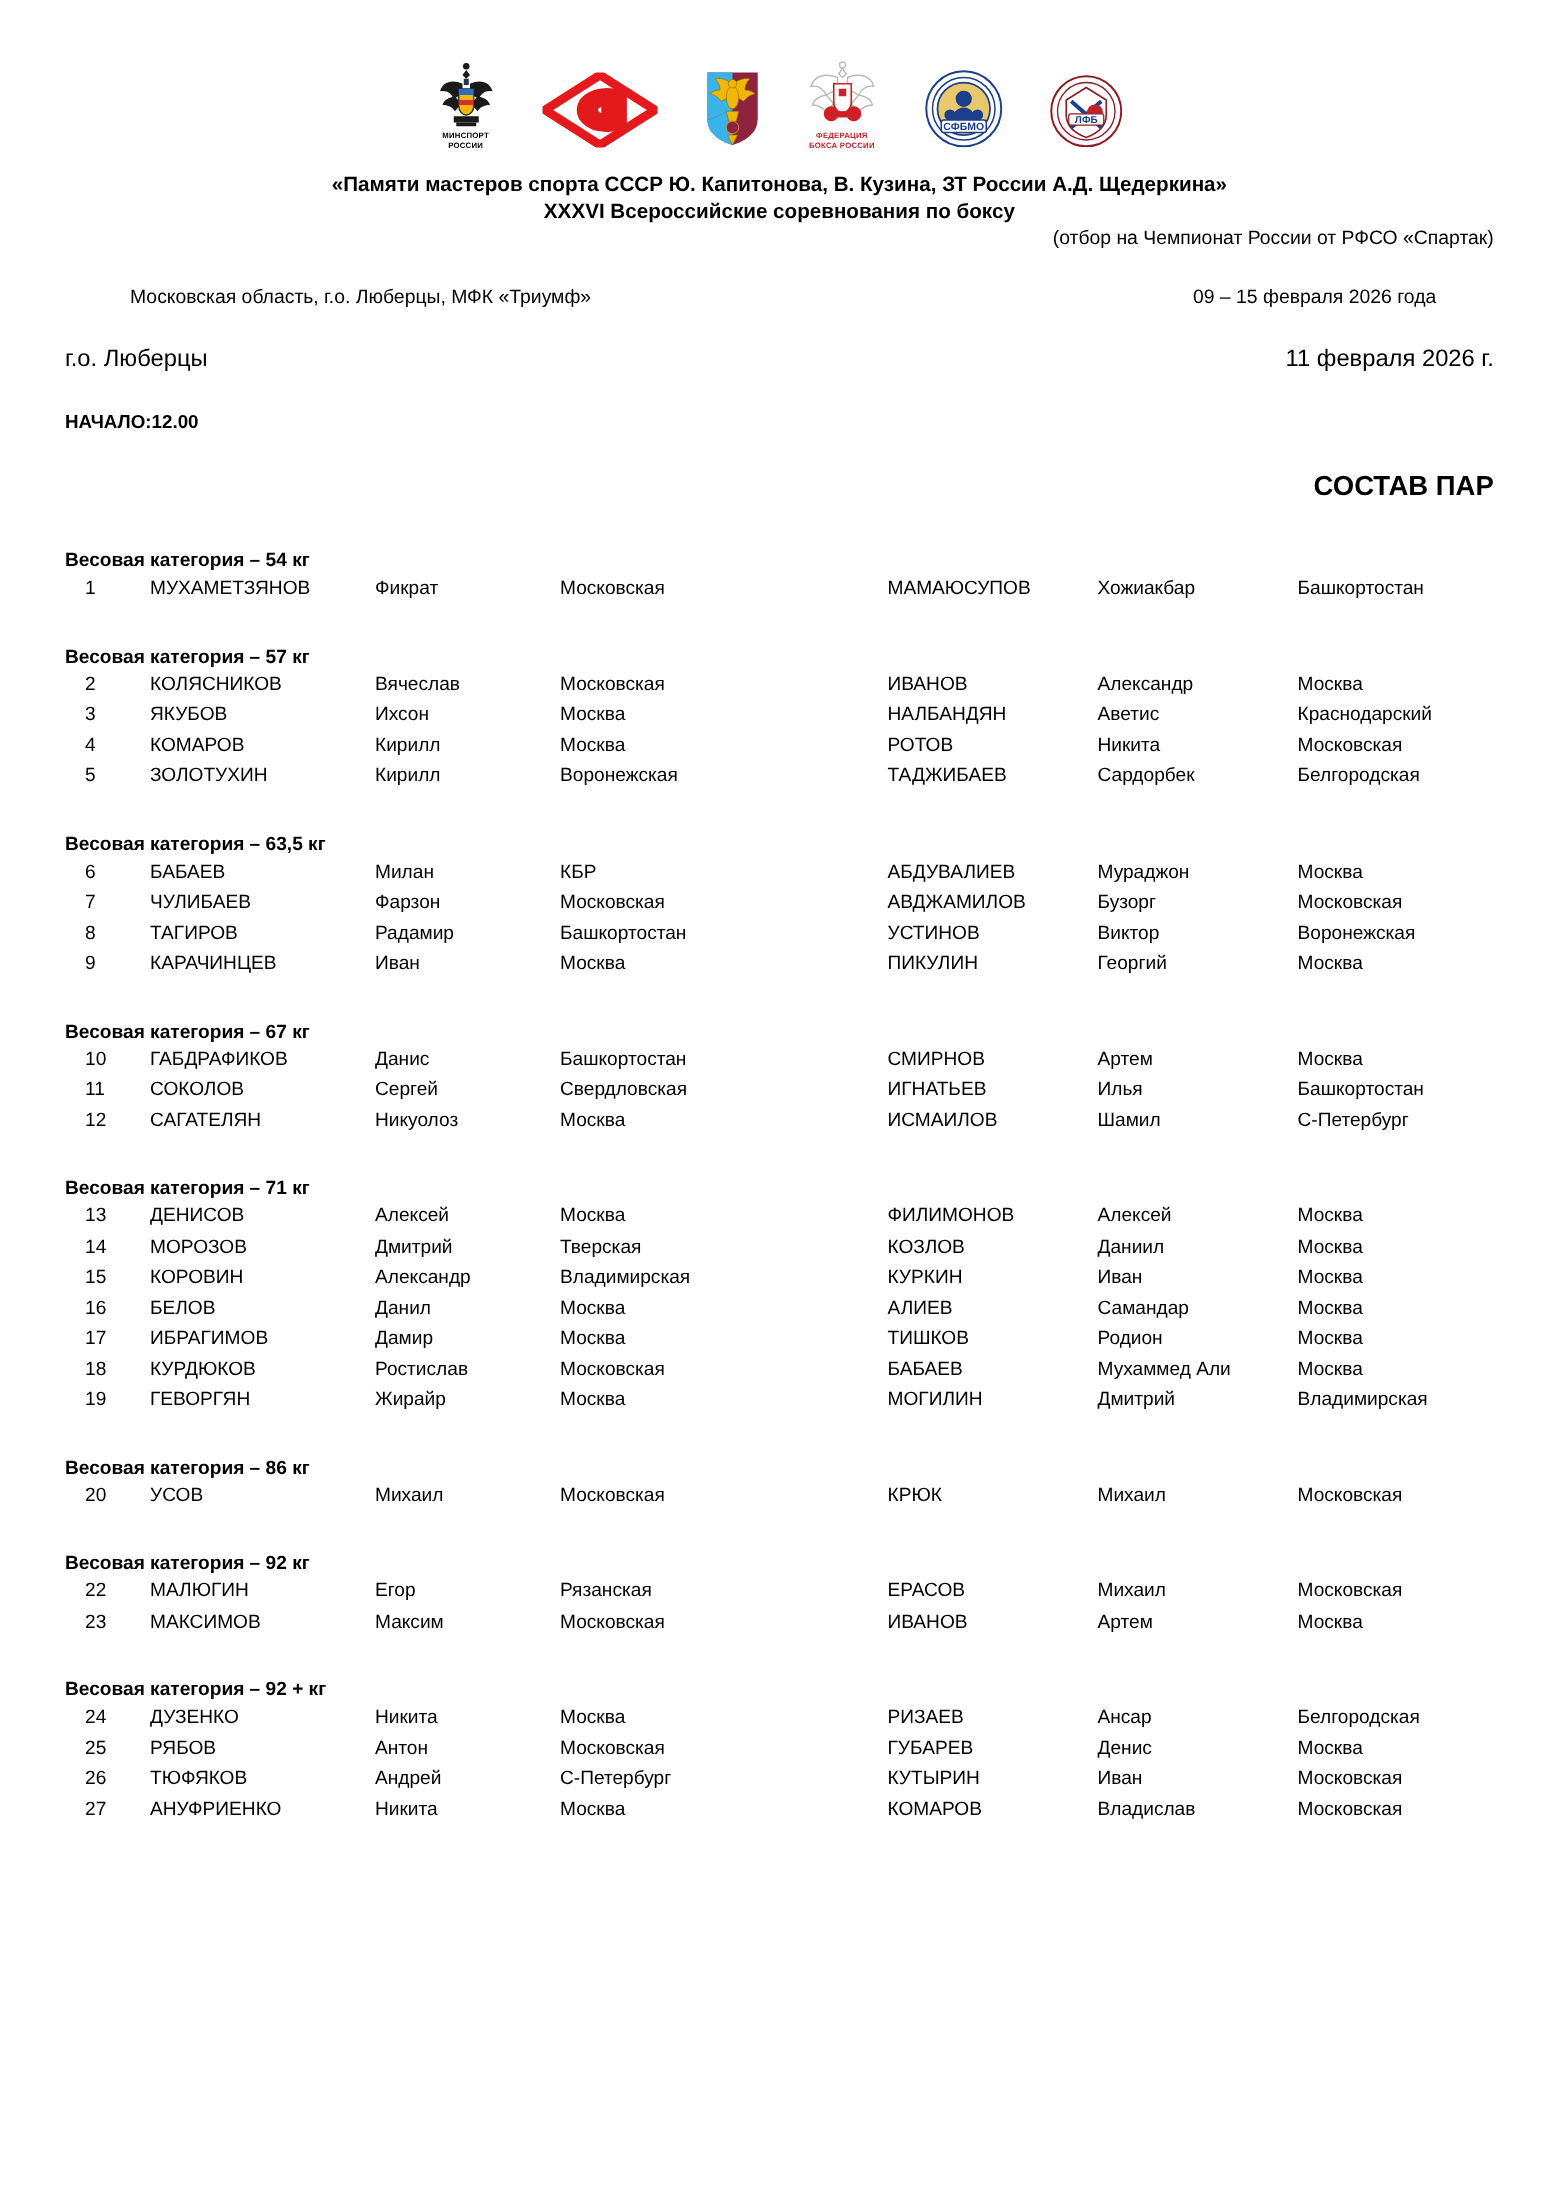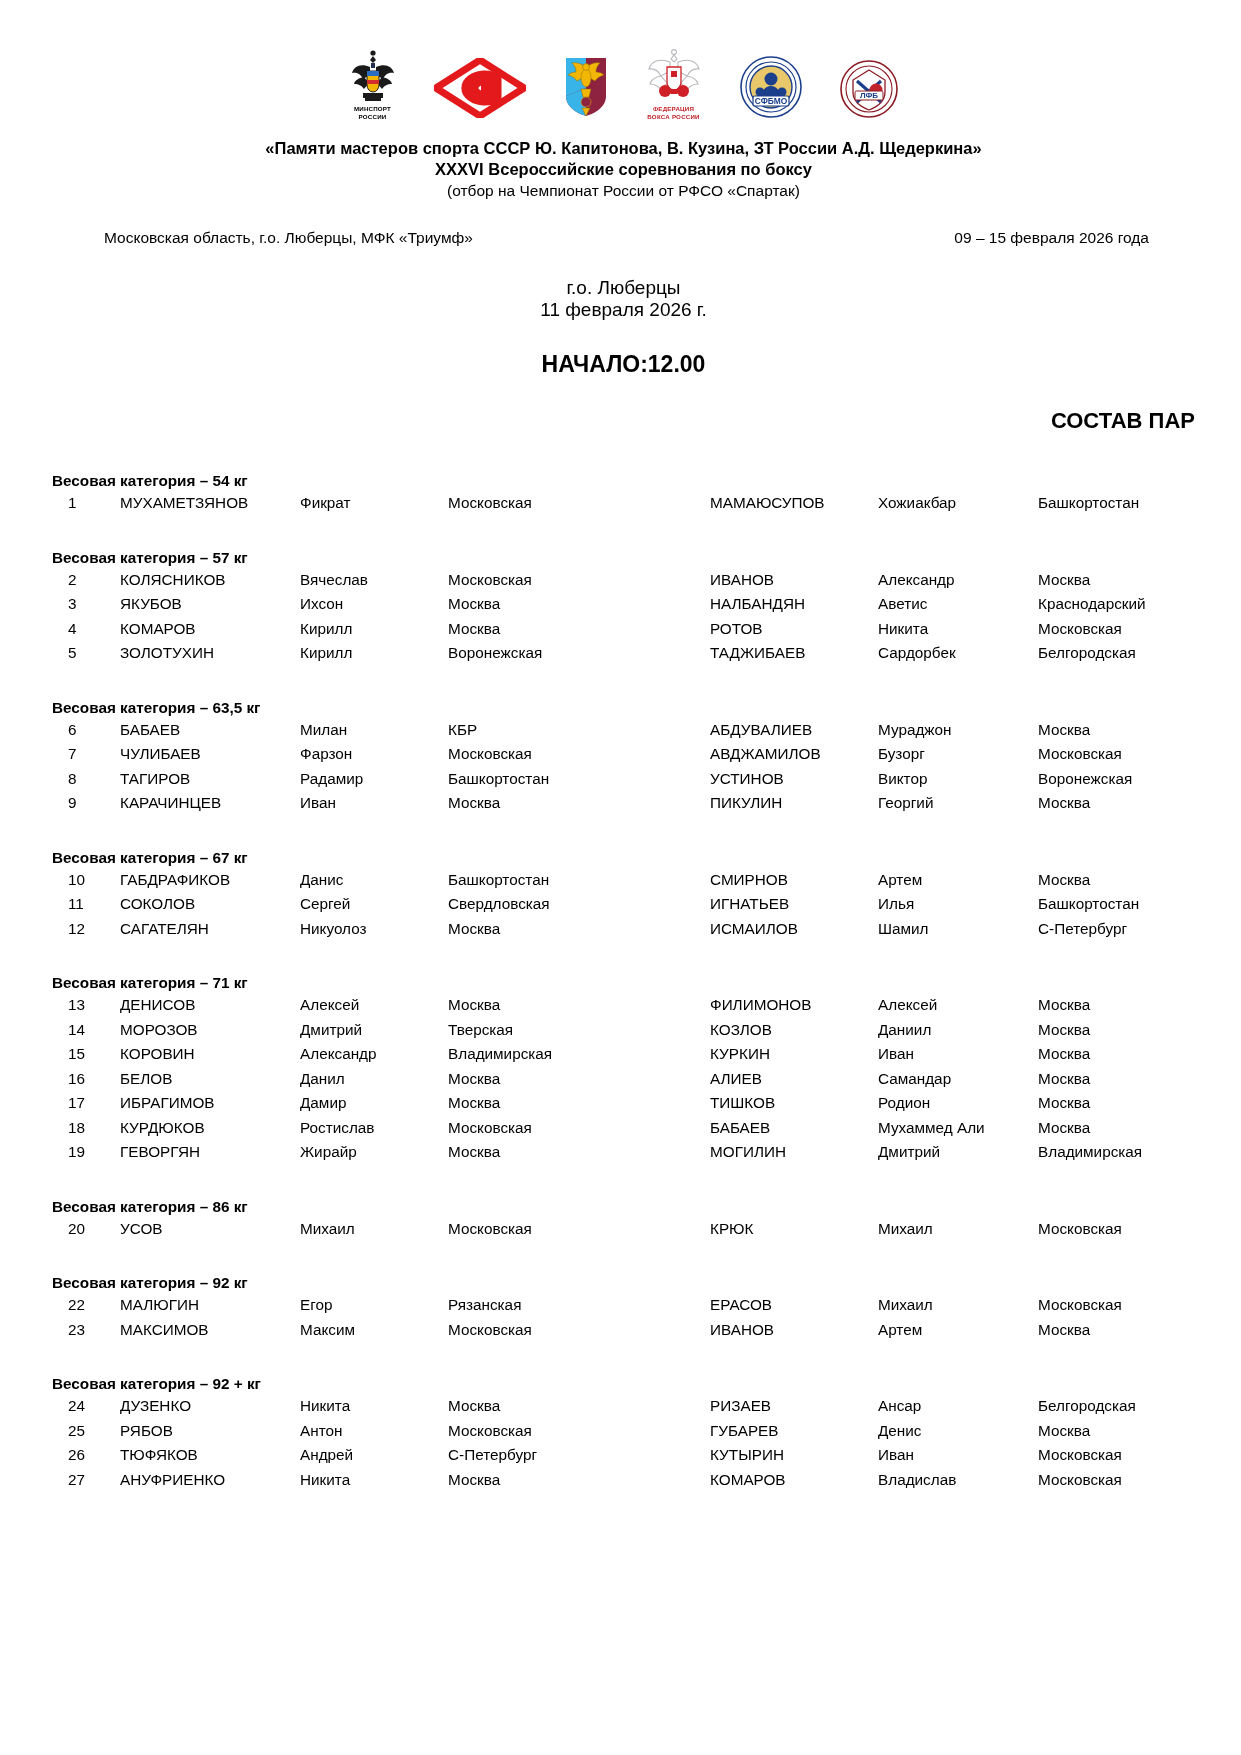--- a/index.html
+++ b/index.html
@@ -56,45 +56,44 @@
   
   .title-block {
     text-align: center;
     font-size: 16.5px;
     line-height: 1.30;
     font-weight: bold;
   }
   .title-sub {
     font-weight: normal;
     font-size: 15.5px;
+    text-align: right;
   }
 
   .venue-row {
     display: flex;
     justify-content: space-between;
     align-items: baseline;
     font-size: 15.5px;
     margin-top: 28px;
     padding: 0 46px 0 52px;
   }
 
   .city-row {
     display: flex;
     justify-content: space-between;
-    align-items: center;
+    align-items: flex-start;
     font-size: 19px;
     margin-top: 30px;
     padding: 0 0 0 0;
-    flex-direction: column;
   }
 
   .start-line {
-    text-align: center;
     font-weight: bold;
-    font-size: 23px;
+    font-size: 15px;
     margin-top: 30px;
   }
   .pairs-line {
     text-align: right;
     font-weight: bold;
     font-size: 22px;
     margin-top: 30px;
   }
 
   

